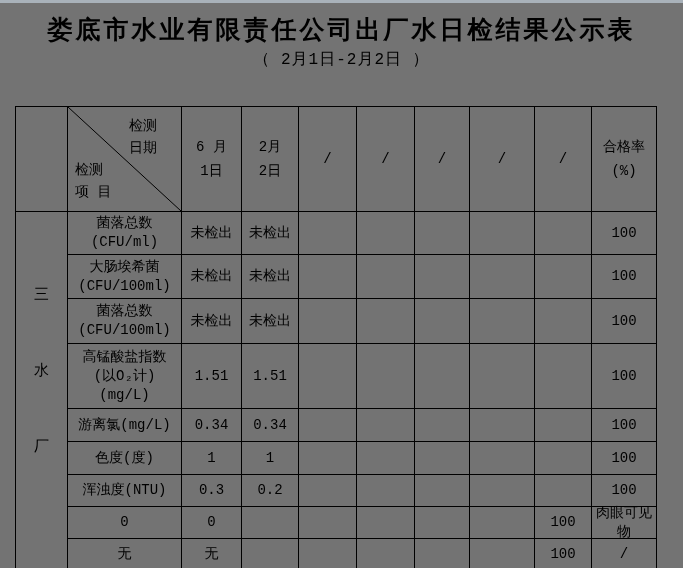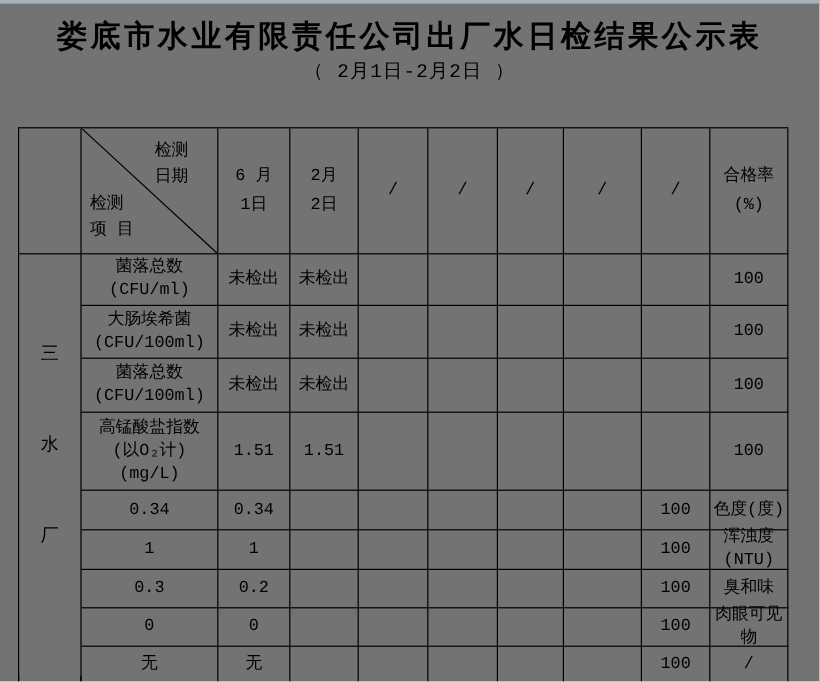--- a/index.html
+++ b/index.html
@@ -131,20 +131,21 @@
 (mg/L)</div>
     <div class="c num">1.51</div>
     <div class="c num">1.51</div>
     <div class="c"></div>
     <div class="c"></div>
     <div class="c"></div>
     <div class="c"></div>
     <div class="c"></div>
     <div class="c num">100</div>
 
+    <div class="c">游离氯(mg/L)</div>
     <div class="c num">0.34</div>
     <div class="c num">0.34</div>
     <div class="c"></div>
     <div class="c"></div>
     <div class="c"></div>
     <div class="c"></div>
     <div class="c"></div>
     <div class="c num">100</div>
 
     <div class="c">色度(度)</div>
@@ -160,21 +161,20 @@
     <div class="c">浑浊度(NTU)</div>
     <div class="c num">0.3</div>
     <div class="c num">0.2</div>
     <div class="c"></div>
     <div class="c"></div>
     <div class="c"></div>
     <div class="c"></div>
     <div class="c"></div>
     <div class="c num">100</div>
 
-    <div class="c">臭和味</div>
     <div class="c num">0</div>
     <div class="c num">0</div>
     <div class="c"></div>
     <div class="c"></div>
     <div class="c"></div>
     <div class="c"></div>
     <div class="c"></div>
     <div class="c num">100</div>
 
     <div class="c">肉眼可见物</div>

